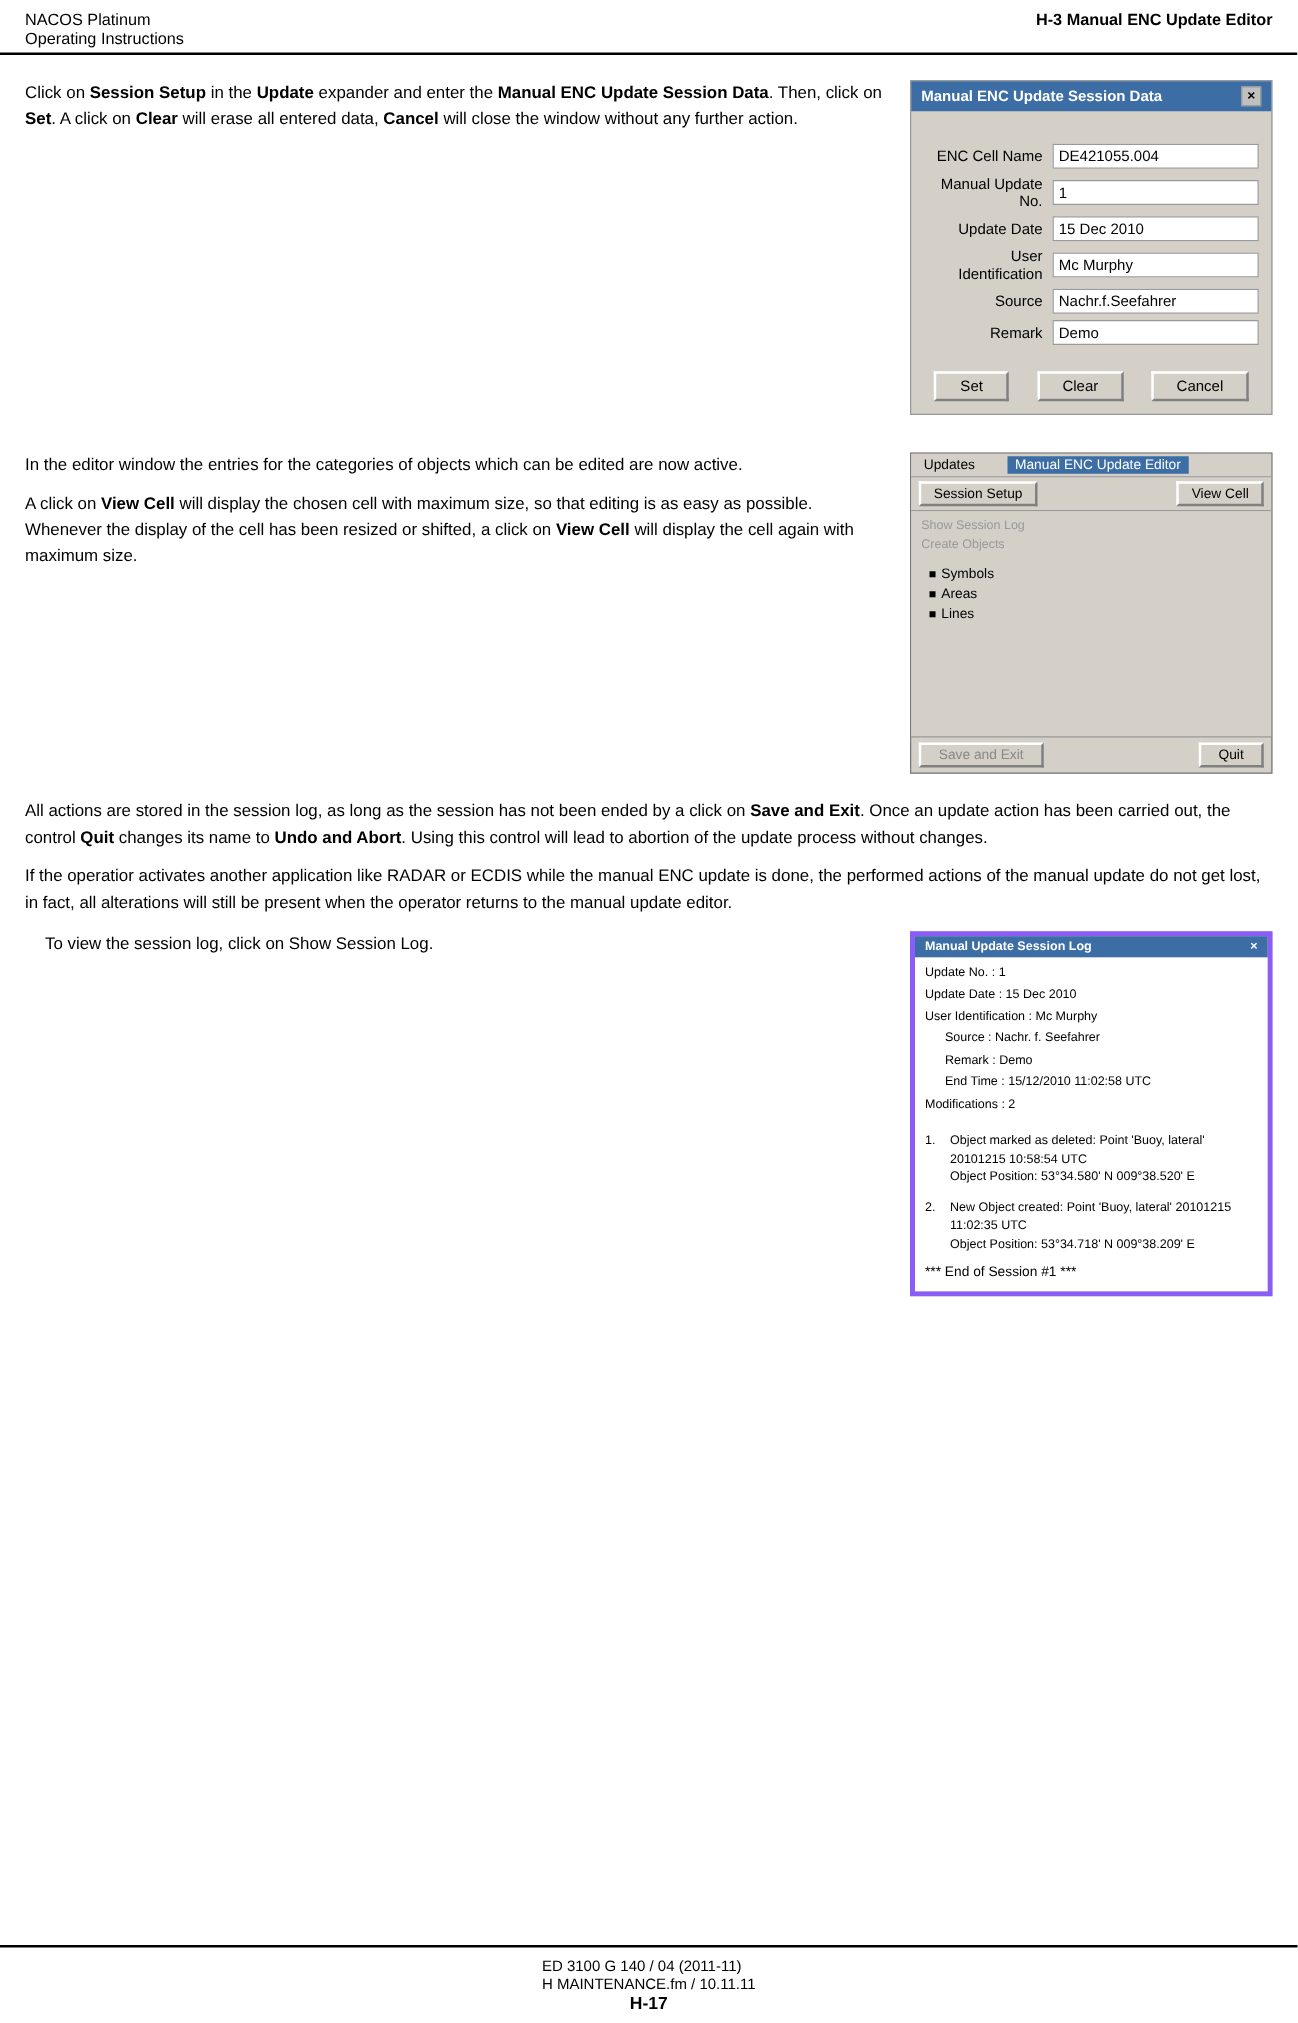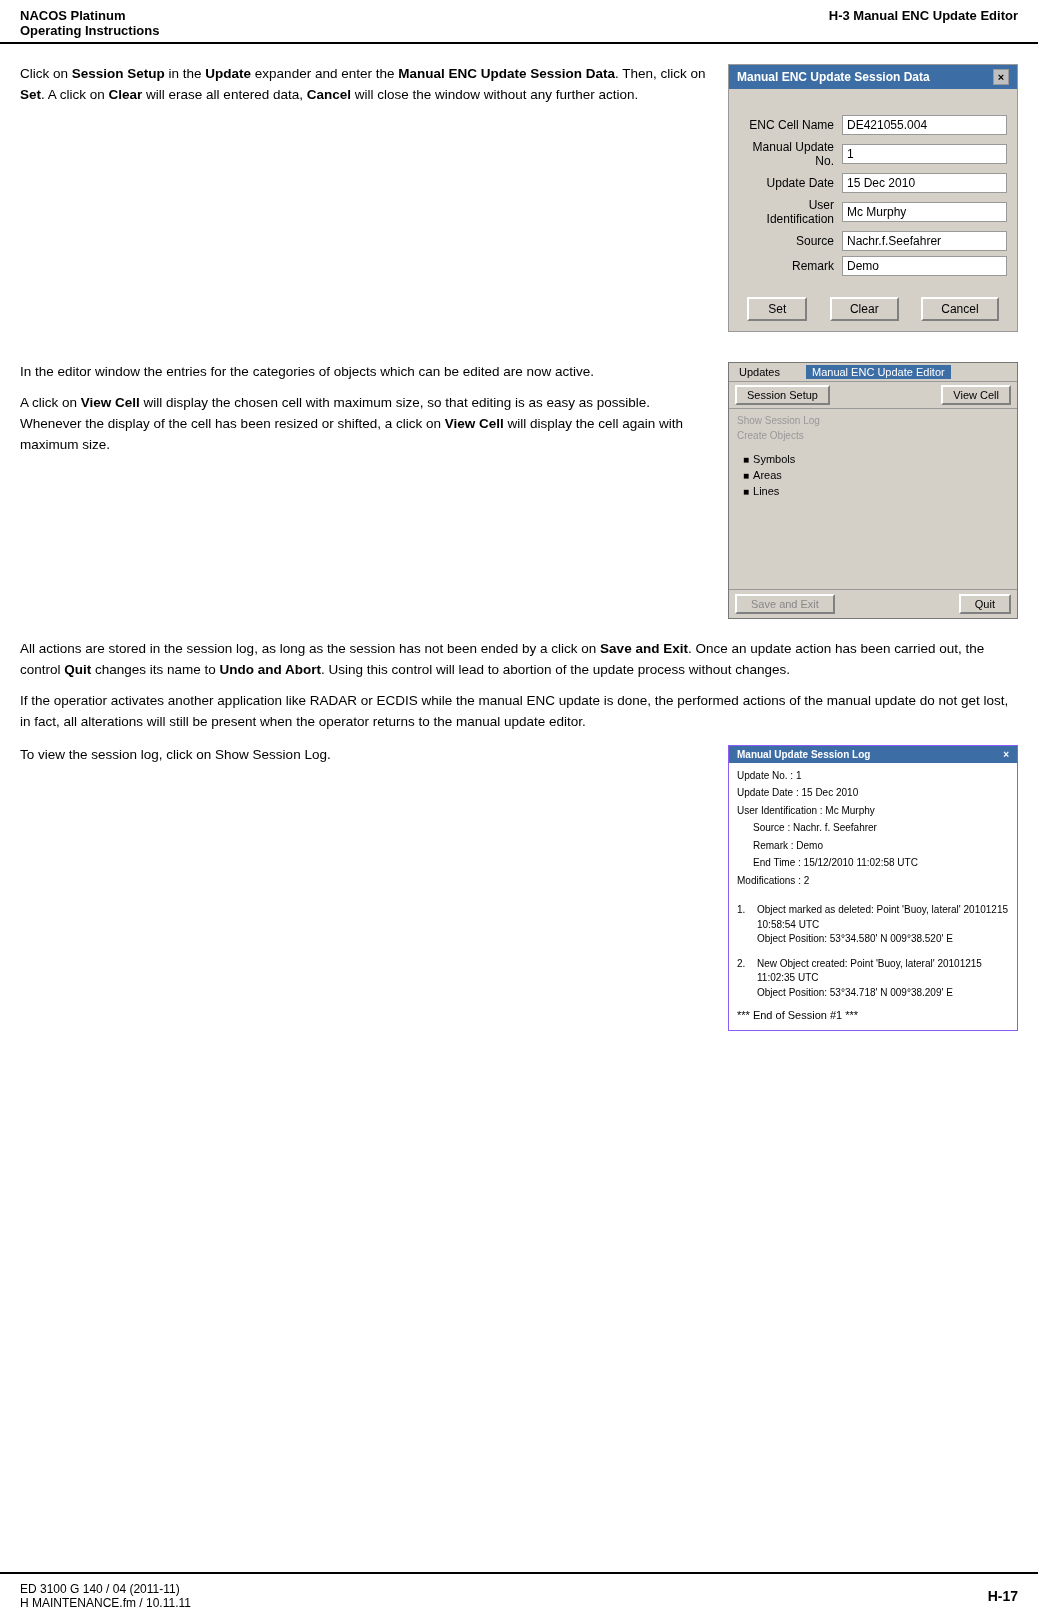--- a/index.html
+++ b/index.html
@@ -15,39 +15,40 @@
     
     .page-header {
       display: flex;
       justify-content: space-between;
       align-items: flex-start;
       padding: 8px 20px 4px 20px;
       border-bottom: 2px solid #000;
     }
     .header-left {
       font-size: 13px;
-      font-weight: bold;
+      font-weight: normal;
     }
     .header-right {
       font-size: 13px;
       font-weight: bold;
       text-align: right;
     }
 
     
     .page-footer {
       position: absolute;
       bottom: 0;
       left: 0;
       right: 0;
       display: flex;
       justify-content: space-between;
       align-items: center;
       padding: 8px 20px;
       border-top: 2px solid #000;
+      flex-direction: column;
     }
     .footer-left { font-size: 12px; }
     .footer-right { font-size: 14px; font-weight: bold; }
 
     
     .page-content {
       padding: 20px 20px 60px 20px;
     }
 
     
@@ -252,21 +253,21 @@
       font-size: 13.5px;
       line-height: 1.55;
     }
     .section-log .widget-col {
       width: 290px;
       flex-shrink: 0;
     }
 
     
     .log-window {
-      border: 1px solid #8b5cf6;
+      border: 4px solid #8b5cf6;
       background: #d4d0c8;
       font-size: 10px;
     }
     .log-title-bar {
       background: #3c6ea5;
       color: #fff;
       padding: 3px 8px;
       display: flex;
       justify-content: space-between;
       font-size: 10px;
@@ -430,21 +431,21 @@
     </p>
     <p style="margin-bottom:10px; font-size:13.5px; line-height:1.55;">
       If the operatior activates another application like RADAR or ECDIS while the manual ENC update is done,
       the performed actions of the manual update do not get lost, in fact, all alterations will still be present
       when the operator returns to the manual update editor.
     </p>
   </div>
 
   <div class="section-log">
     <div class="text-col">
-      <p style="font-size:13.5px; line-height:1.55;">
+      <p style="font-size:13.5px; line-height:1.55;margin-left:16px;">
         To view the session log, click on Show Session Log.
       </p>
     </div>
     <div class="widget-col">
       <div class="log-window">
         <div class="log-title-bar">
           <span>Manual Update Session Log</span>
           <span style="cursor:pointer;">×</span>
         </div>
         <div class="log-body">

